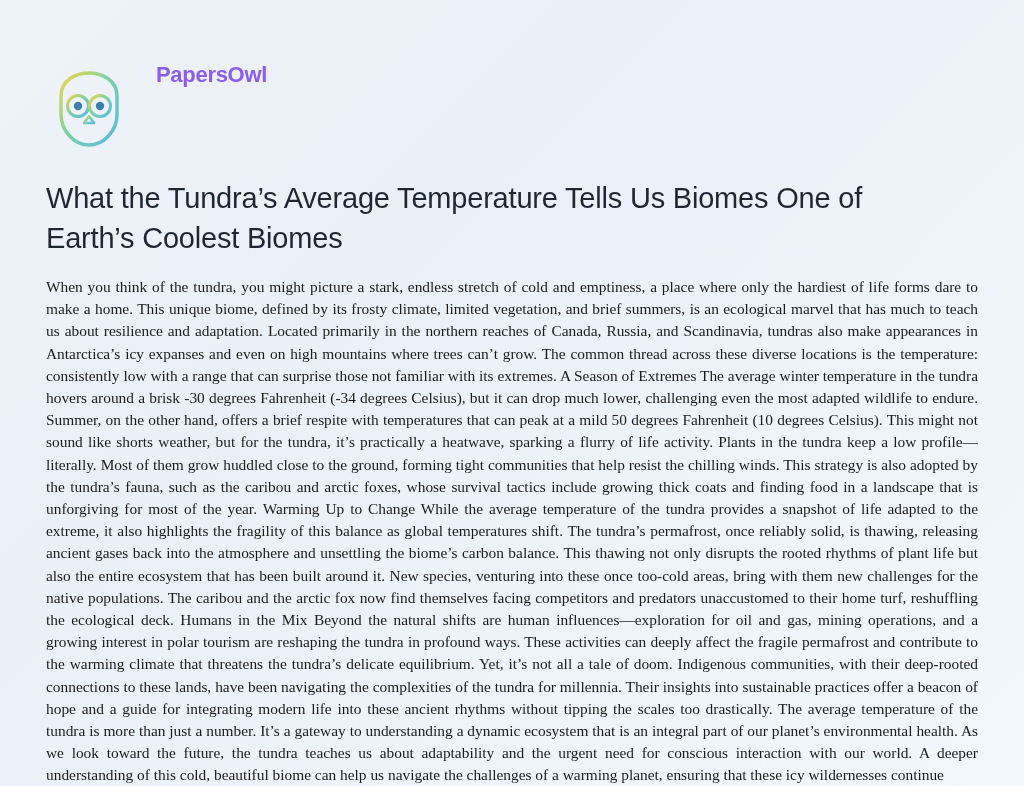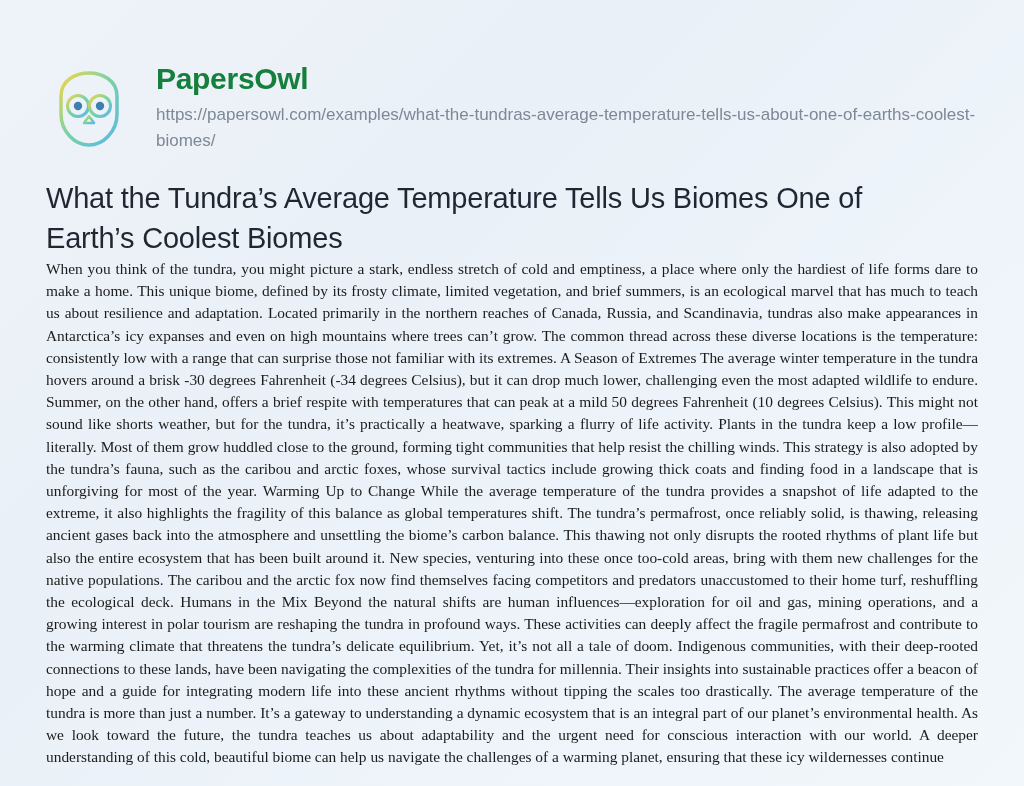--- a/index.html
+++ b/index.html
@@ -34,23 +34,23 @@
   .owl-logo {
     width: 86px;
     height: 86px;
     display: block;
   }
   .brand {
     position: absolute;
     left: 110px;
     top: 22px;
     font-family: "Liberation Sans", sans-serif;
-    font-size: 30px;
+    font-size: 22px;
     font-weight: bold;
-    color: #15803d;
+    color: #8b5cf6;
     letter-spacing: -0.3px;
   }
   .url {
     position: absolute;
     left: 110px;
     top: 62px;
     width: 830px;
     font-family: "Liberation Sans", sans-serif;
     font-size: 17px;
     line-height: 26px;
@@ -61,21 +61,21 @@
     margin: 26px 0 0 0;
     padding: 0 60px 0 0;
     font-family: "Liberation Sans", sans-serif;
     font-weight: normal;
     font-size: 29px;
     line-height: 40px;
     color: #1f2733;
     letter-spacing: -0.2px;
   }
   .article {
-    margin-top: 0;
+    margin-top: 18px;
     font-family: "Liberation Serif", serif;
     font-size: 15.4px;
     line-height: 22.2px;
     color: #1b1b1b;
     text-align: justify;
     -webkit-hyphens: none;
     hyphens: none;
   }
 </style>
 </head>
@@ -98,20 +98,19 @@
         <circle cx="32" cy="40" r="10.5" fill="none" stroke="url(#owlg)" stroke-width="3"></circle>
         <circle cx="54" cy="40" r="10.5" fill="none" stroke="url(#owlg)" stroke-width="3"></circle>
         <circle cx="32" cy="40" r="4.2" fill="#3f7fb0"></circle>
         <circle cx="54" cy="40" r="4.2" fill="#3f7fb0"></circle>
         <path d="M43 50 L38 57 L48 57 Z" fill="none" stroke="url(#owlg)" stroke-width="2.5" stroke-linejoin="round"></path>
       </svg>
     </div>
 
     <div class="brand">PapersOwl</div>
 
-    <div class="url">https://papersowl.com/examples/what-the-tundras-average-temperature-tells-us-about-one-of-earths-coolest-biomes/</div>
   </div>
 
   <h1 class="title">What the Tundra’s Average Temperature Tells Us Biomes One of Earth’s Coolest Biomes</h1>
 
   <div class="article">When you think of the tundra, you might picture a stark, endless stretch of cold and emptiness, a place where only the hardiest of life forms dare to make a home. This unique biome, defined by its frosty climate, limited vegetation, and brief summers, is an ecological marvel that has much to teach us about resilience and adaptation. Located primarily in the northern reaches of Canada, Russia, and Scandinavia, tundras also make appearances in Antarctica’s icy expanses and even on high mountains where trees can’t grow. The common thread across these diverse locations is the temperature: consistently low with a range that can surprise those not familiar with its extremes. A Season of Extremes The average winter temperature in the tundra hovers around a brisk -30 degrees Fahrenheit (-34 degrees Celsius), but it can drop much lower, challenging even the most adapted wildlife to endure. Summer, on the other hand, offers a brief respite with temperatures that can peak at a mild 50 degrees Fahrenheit (10 degrees Celsius). This might not sound like shorts weather, but for the tundra, it’s practically a heatwave, sparking a flurry of life activity. Plants in the tundra keep a low profile—literally. Most of them grow huddled close to the ground, forming tight communities that help resist the chilling winds. This strategy is also adopted by the tundra’s fauna, such as the caribou and arctic foxes, whose survival tactics include growing thick coats and finding food in a landscape that is unforgiving for most of the year. Warming Up to Change While the average temperature of the tundra provides a snapshot of life adapted to the extreme, it also highlights the fragility of this balance as global temperatures shift. The tundra’s permafrost, once reliably solid, is thawing, releasing ancient gases back into the atmosphere and unsettling the biome’s carbon balance. This thawing not only disrupts the rooted rhythms of plant life but also the entire ecosystem that has been built around it. New species, venturing into these once too-cold areas, bring with them new challenges for the native populations. The caribou and the arctic fox now find themselves facing competitors and predators unaccustomed to their home turf, reshuffling the ecological deck. Humans in the Mix Beyond the natural shifts are human influences—exploration for oil and gas, mining operations, and a growing interest in polar tourism are reshaping the tundra in profound ways. These activities can deeply affect the fragile permafrost and contribute to the warming climate that threatens the tundra’s delicate equilibrium. Yet, it’s not all a tale of doom. Indigenous communities, with their deep-rooted connections to these lands, have been navigating the complexities of the tundra for millennia. Their insights into sustainable practices offer a beacon of hope and a guide for integrating modern life into these ancient rhythms without tipping the scales too drastically. The average temperature of the tundra is more than just a number. It’s a gateway to understanding a dynamic ecosystem that is an integral part of our planet’s environmental health. As we look toward the future, the tundra teaches us about adaptability and the urgent need for conscious interaction with our world. A deeper understanding of this cold, beautiful biome can help us navigate the challenges of a warming planet, ensuring that these icy wildernesses continue</div>
 
 </div>
 
 </body></html>

